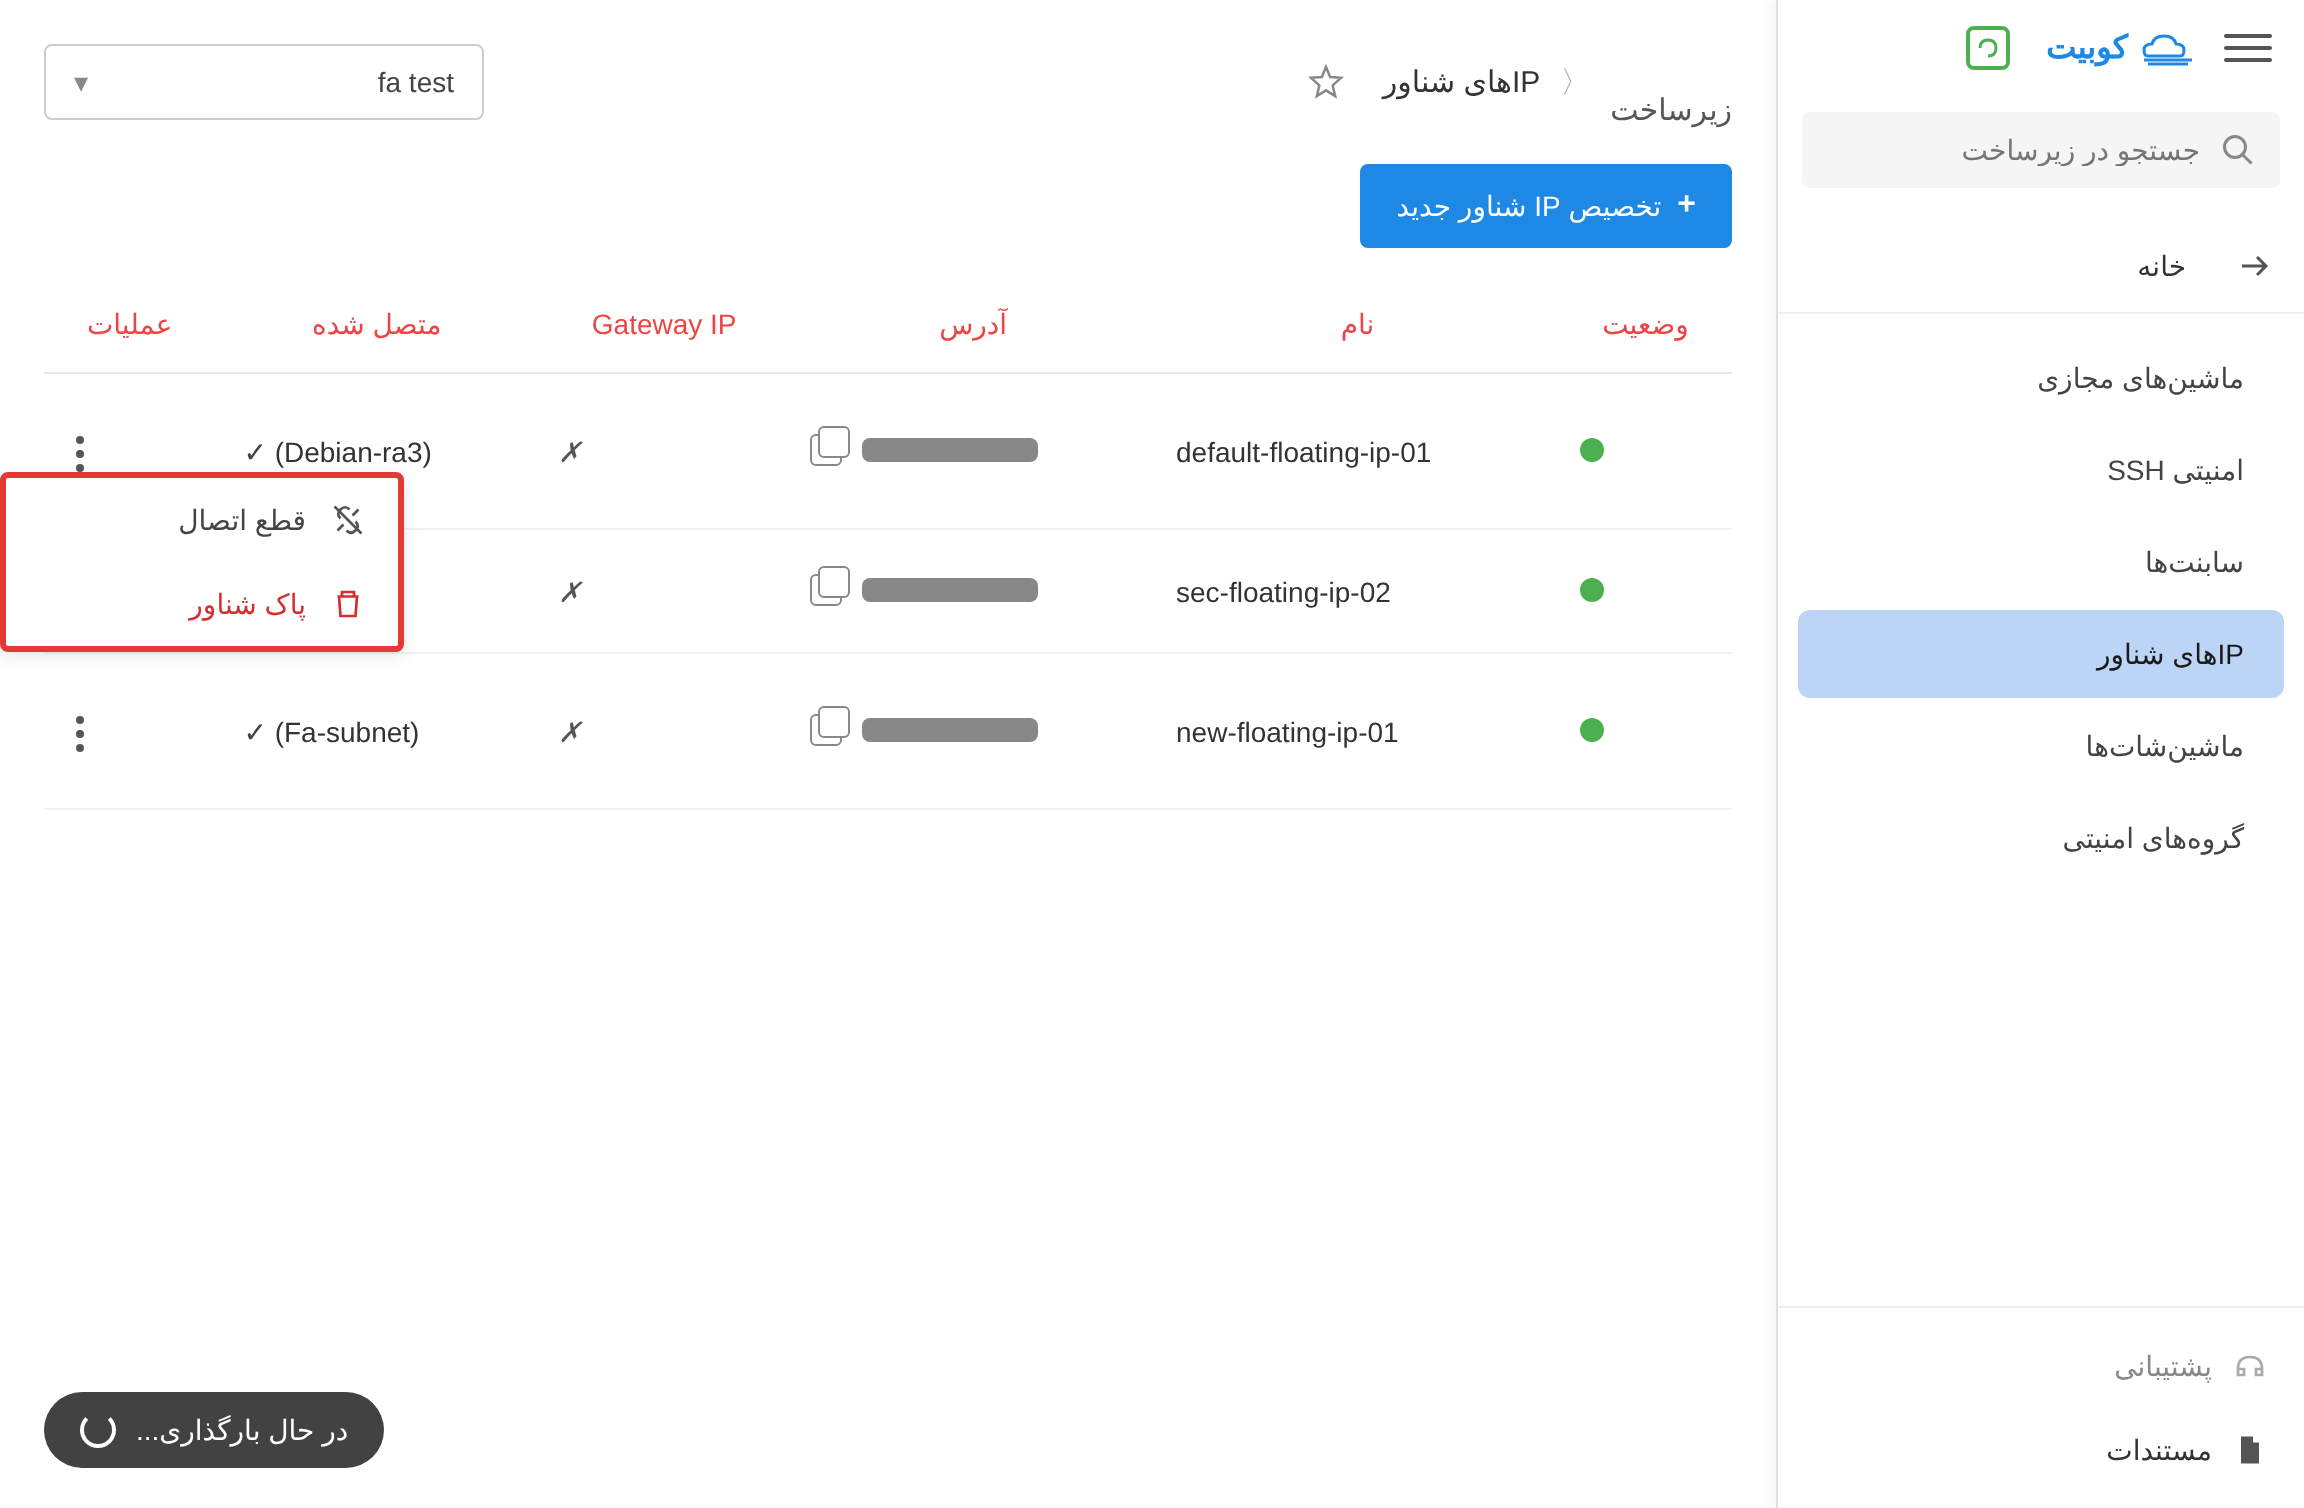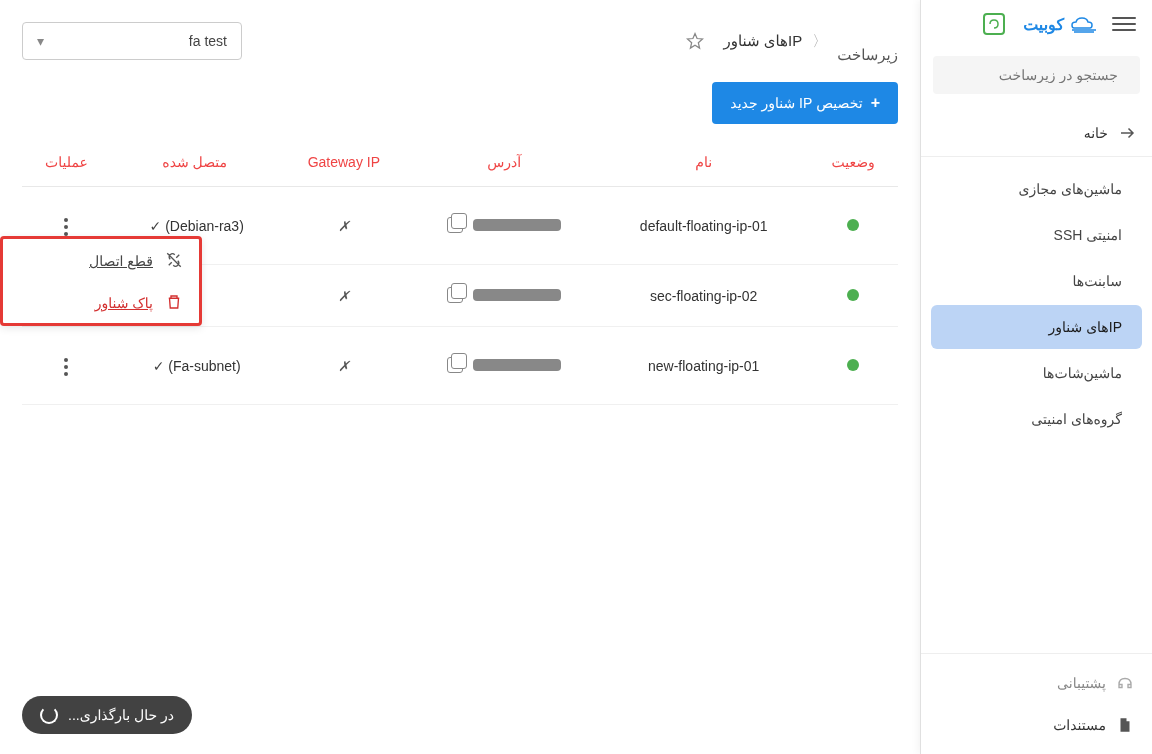--- a/index.html
+++ b/index.html
@@ -7,21 +7,21 @@
   font-family: Tahoma, Arial, sans-serif;
   font-size: 14px;
   color: #333;
   background: #fff;
   width: 1152px;
   height: 754px;
   overflow: hidden;
 }
 .app { display: flex; height: 100%; }
 .sidebar {
-  width: 232px;
+  width: 264px;
   border-left: 1px solid #e0e0e0;
   display: flex;
   flex-direction: column;
   box-shadow: -2px 0 8px rgba(0,0,0,0.05);
 }
 .sidebar-header {
   display: flex;
   align-items: center;
   padding: 12px 16px;
   gap: 12px;
@@ -58,21 +58,21 @@
   flex: 1;
   font-family: inherit;
   font-size: 14px;
   color: #777;
 }
 .nav-home {
   display: flex;
   align-items: center;
   padding: 14px 16px;
   border-bottom: 1px solid #eee;
-  gap: 10px;
+  gap: 25px;
   cursor: pointer;
 }
 .nav-items { padding: 8px 0; flex: 1; }
 .nav-item {
   padding: 14px 20px;
   cursor: pointer;
   border-radius: 6px;
   margin: 2px 10px;
   color: #444;
 }
@@ -145,21 +145,21 @@
 .table-wrap { padding: 0 22px; position: relative; }
 table { width: 100%; border-collapse: collapse; }
 thead th {
   text-align: center;
   padding: 16px 10px;
   border-bottom: 1px solid #e8e8e8;
   font-weight: normal;
   color: #ef4444;
 }
 tbody td {
-  text-align: center;
+  text-align: left;
   padding: 22px 10px;
   border-bottom: 1px solid #f0f0f0;
 }
 .status-dot {
   display: inline-block;
   width: 12px; height: 12px;
   border-radius: 50%;
   background: #4caf50;
 }
 .addr-cell {
@@ -205,26 +205,25 @@
   left: 0;
   width: 202px;
   background: #fff;
   border: 3px solid #e53935;
   border-radius: 4px;
   box-shadow: 0 2px 8px rgba(0,0,0,0.1);
   z-index: 10;
 }
 .popup-item {
   display: flex;
-  align-items: flex-end;
+  align-items: center;
   gap: 12px;
   padding: 12px 16px;
   cursor: pointer;
   color: #444;
-  text-decoration: underline;
 }
 .popup-item.danger { color: #d32f2f; }
 .popup-item.danger svg { stroke: #d32f2f; }
 
 .loading-pill {
   position: absolute;
   bottom: 20px;
   left: 22px;
   background: #424242;
   color: #fff;

